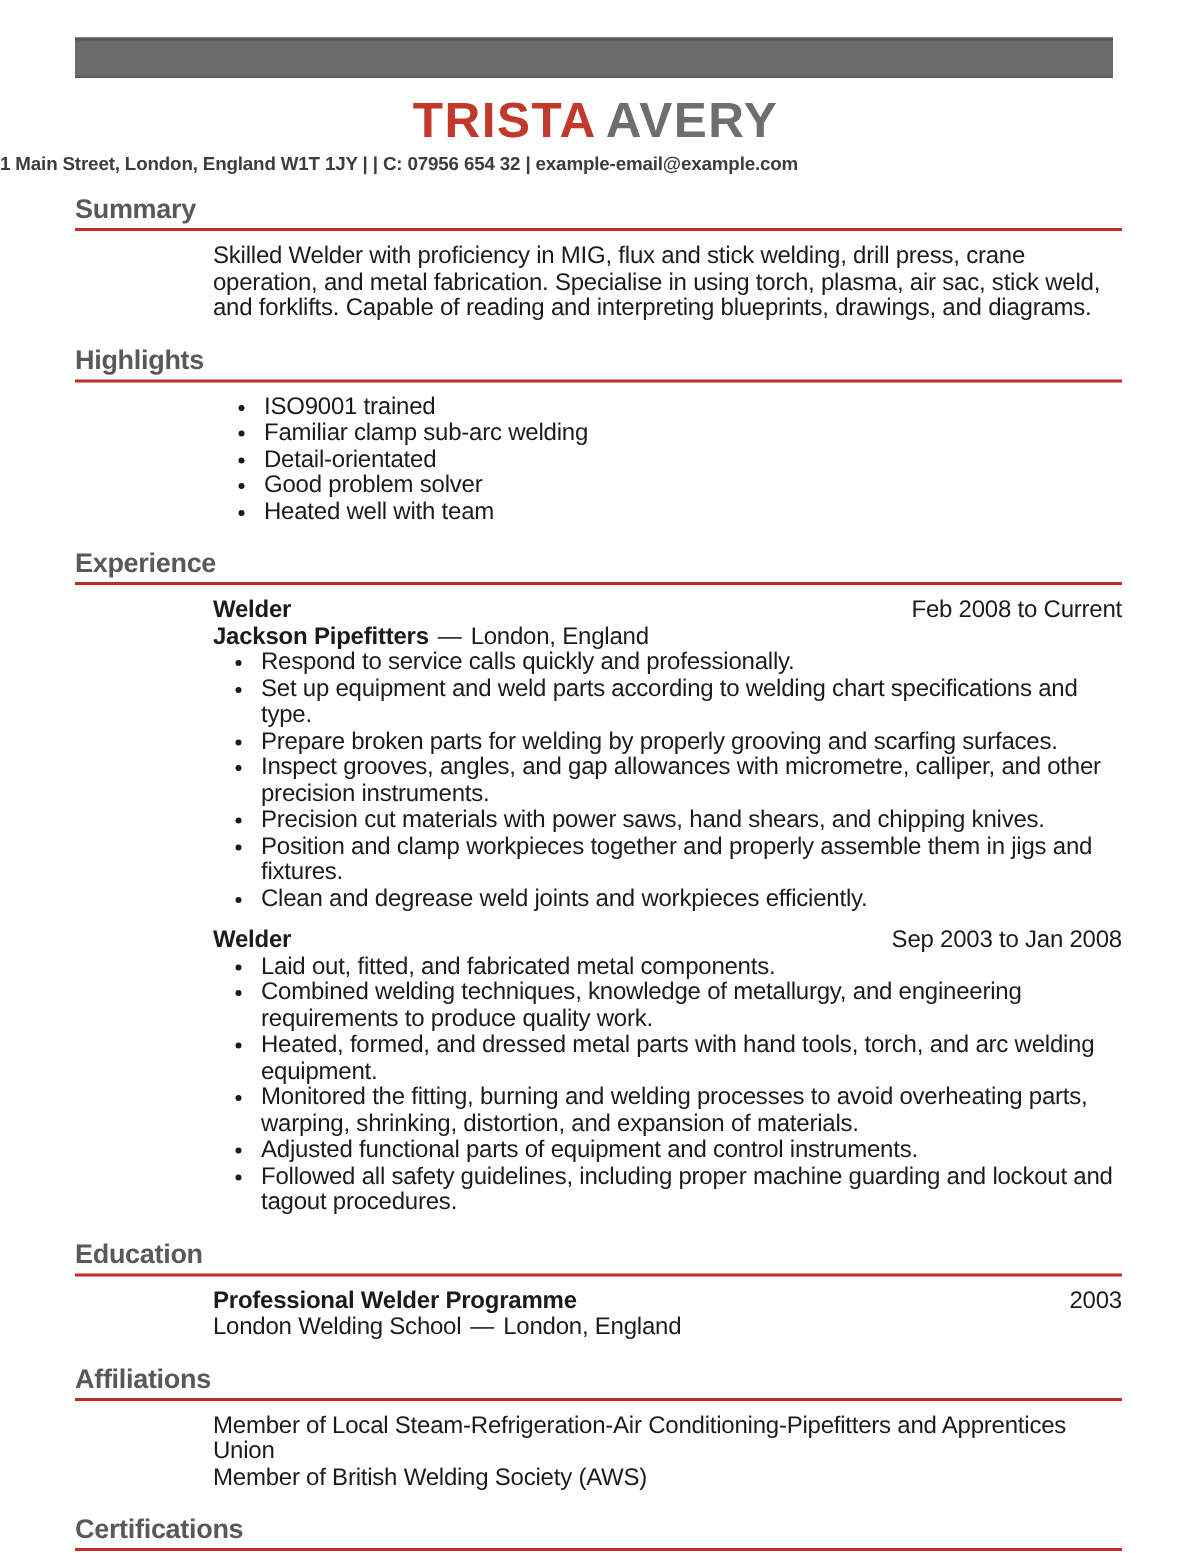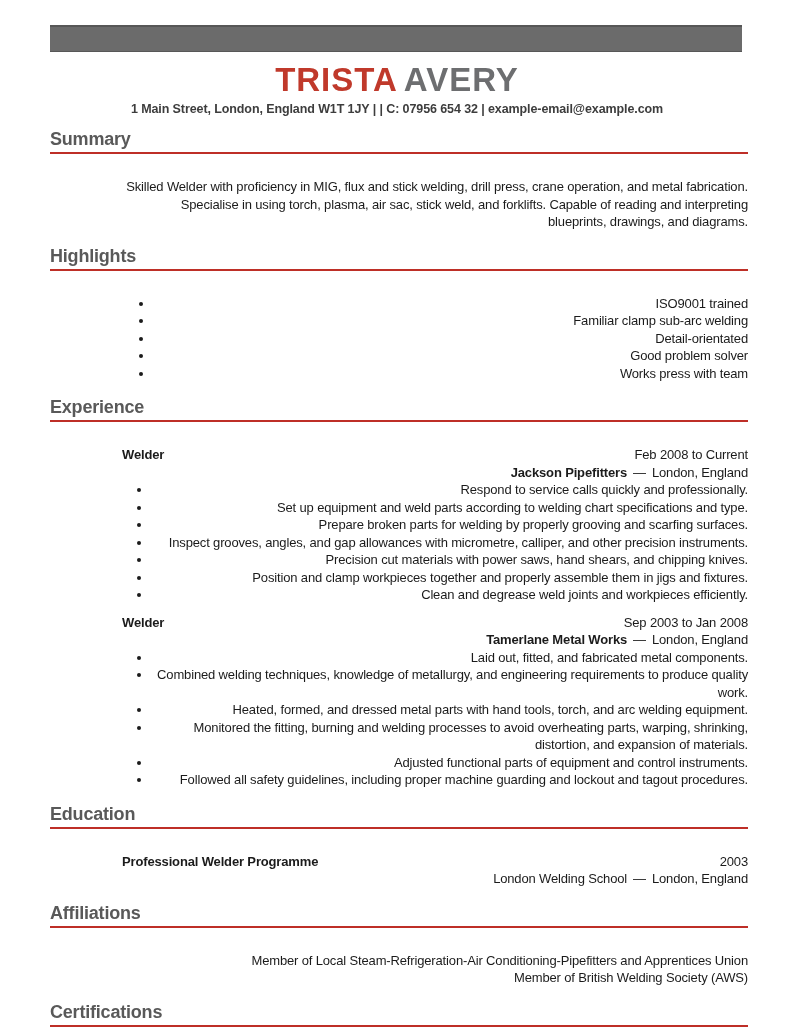--- a/index.html
+++ b/index.html
@@ -29,38 +29,38 @@
   }
 
   .name{
     margin:9px 0 0 0;text-align:center;
     font-size:33px;font-weight:bold;letter-spacing:1px;line-height:38px;
   }
   .name .first{color:var(--accent-red);}
   .name .last{color:var(--name-gray);margin-left:6px;}
 
   .contact{
-    margin-top:3px;text-align:center;
+    margin-top:3px;
     font-size:12.5px;font-weight:bold;color:#3D3D3D;letter-spacing:-0.1px;
   }
 
   .main{margin:12px 52px 0 50px;width:698px;}
 
   section{margin-top:14px;}
   section:first-child{margin-top:10px;}
 
   .sec-h{
-    margin:0 0 24px 0;
+    margin:0 0 8px 0;
     font-size:18px;font-weight:bold;color:var(--heading-gray);
     letter-spacing:-0.2px;line-height:22px;
     border-bottom:2px solid var(--line-red);
     padding-bottom:2px;
   }
 
-  .content{margin-left:72px;font-size:13px;line-height:17.5px;letter-spacing:-0.15px;text-align:right;}
+  .content{margin-left:92px;font-size:16px;line-height:17.5px;letter-spacing:-0.15px;}
 
   .para{margin:0;}
 
   
   .hl-cols{display:flex;}
   ul.bullets{margin:0;padding-left:32px;list-style:disc;}
   ul.bullets li{padding-left:2px;margin:0;}
   .hl-col1{width:271px;flex:0 0 271px;}
   .hl-col2{margin-left:10px;flex:1;}
 
@@ -98,21 +98,21 @@
     </section>
 
     <section>
       <h2 class="sec-h">Highlights</h2>
       <div class="content hl-cols">
         <ul class="bullets hl-col2">
           <li>ISO9001 trained</li>
           <li>Familiar clamp sub-arc welding</li>
           <li>Detail-orientated</li>
           <li>Good problem solver</li>
-          <li>Works press with team</li>
+          <li>Heated well with team</li>
         </ul>
       </div>
     </section>
 
     <section>
       <h2 class="sec-h">Experience</h2>
       <div class="content">
 
         <div class="job">
           <div class="row-split">
@@ -130,23 +130,20 @@
             <li>Precision cut materials with power saws, hand shears, and chipping knives.</li>
             <li>Position and clamp workpieces together and properly assemble them in jigs and fixtures.</li>
             <li>Clean and degrease weld joints and workpieces efficiently.</li>
           </ul>
         </div>
 
         <div class="job">
           <div class="row-split">
             <span class="bold">Welder</span>
             <span>Sep 2003 to Jan 2008</span>
-          </div>
-          <div>
-            <span class="bold">Tamerlane Metal Works</span><span class="dash">—</span><span>London, England</span>
           </div>
           <ul class="bullets">
             <li>Laid out, fitted, and fabricated metal components.</li>
             <li>Combined welding techniques, knowledge of metallurgy, and engineering requirements to produce quality work.</li>
             <li>Heated, formed, and dressed metal parts with hand tools, torch, and arc welding equipment.</li>
             <li>Monitored the fitting, burning and welding processes to avoid overheating parts, warping, shrinking, distortion, and expansion of materials.</li>
             <li>Adjusted functional parts of equipment and control instruments.</li>
             <li>Followed all safety guidelines, including proper machine guarding and lockout and tagout procedures.</li>
           </ul>
         </div>

